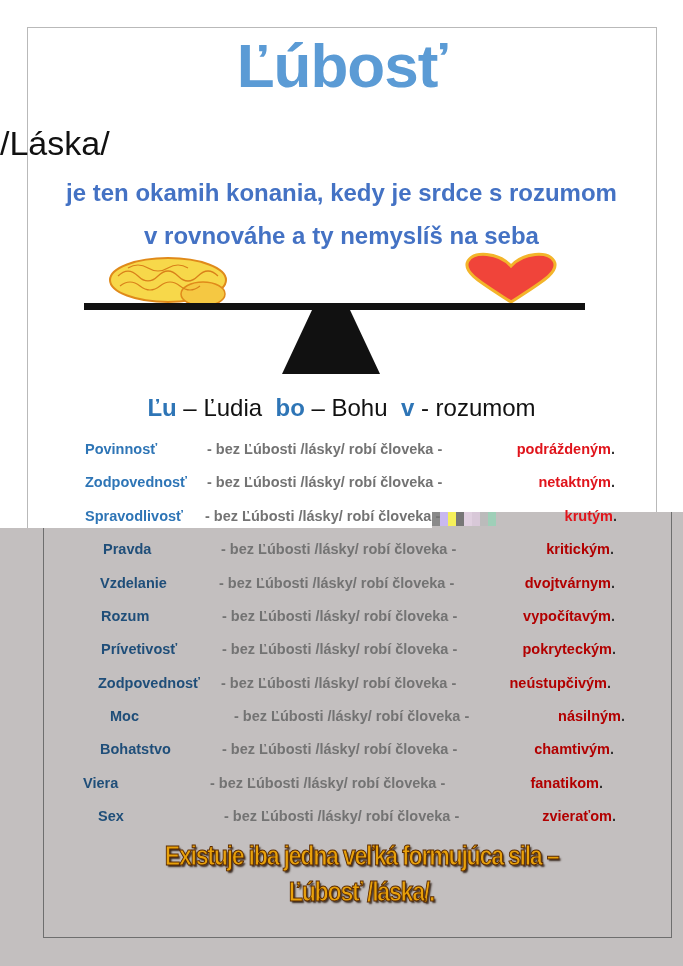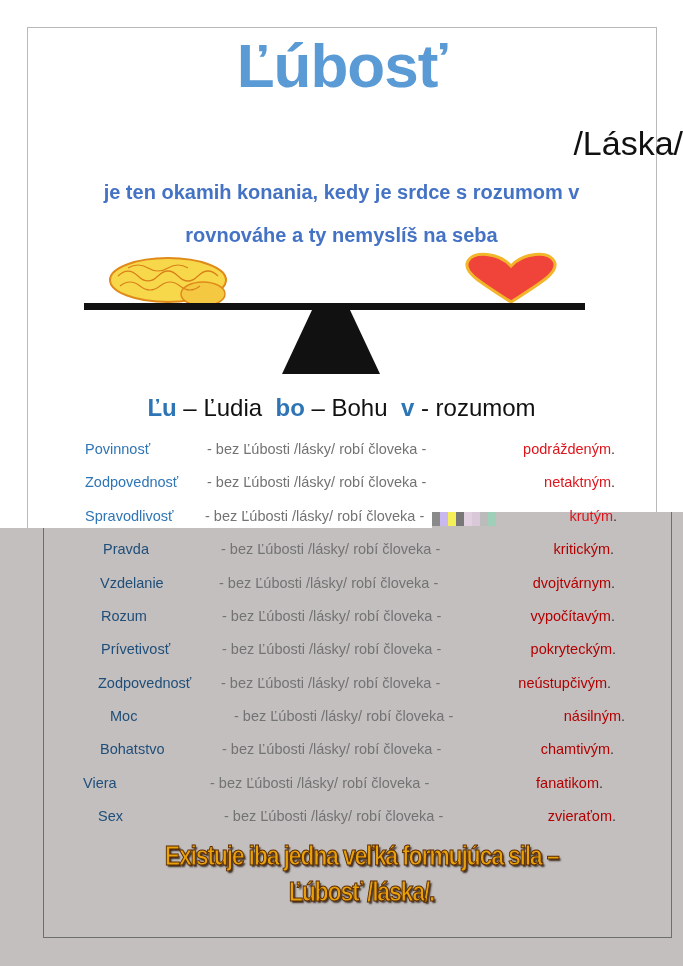--- a/index.html
+++ b/index.html
@@ -6,32 +6,32 @@
   body { width:683px; height:966px; position:relative; overflow:hidden; background:#ffffff; font-family:"Liberation Sans", sans-serif; }
   .frame-top { position:absolute; left:27px; top:27px; width:628px; height:520px; border:1px solid #b9b9b9; border-bottom:none; background:#fff; }
   .gray-bg { position:absolute; left:0; top:528px; width:683px; height:438px; background:#c3bfbf; }
   .gray-strip { position:absolute; left:432px; top:512px; width:251px; height:16px; background:#c3bfbf; }
   .glitch { position:absolute; left:432px; top:512px; width:64px; height:14px; display:flex; }
   .glitch span { display:block; height:14px; }
   .inner-frame { position:absolute; left:43px; top:528px; width:627px; height:409px; border:1px solid #6e6e6e; border-top:none; }
   .inner-frame-right-top { position:absolute; left:671px; top:512px; width:1px; height:16px; background:#6e6e6e; }
 
   .title { position:absolute; left:0; width:683px; top:30px; text-align:center; font-weight:bold; font-size:62px; color:#5b9bd5; letter-spacing:-1px; }
-  .subtitle { position:absolute; left:0; width:683px; top:124px; text-align:right; font-size:34px; color:#111; }
-  .definition { position:absolute; left:60px; width:563px; top:171px; text-align:center; font-weight:bold; font-size:20px; line-height:43px; color:#4472c4; }
+  .subtitle { position:absolute; left:0; width:683px; top:124px; text-align:left; font-size:34px; color:#111; }
+  .definition { position:absolute; left:60px; width:563px; top:171px; text-align:center; font-weight:bold; font-size:24px; line-height:43px; color:#4472c4; }
 
   .brain { position:absolute; left:108px; top:256px; width:126px; height:52px; }
   .heart { position:absolute; left:460px; top:252px; width:102px; height:52px; }
   .beam { position:absolute; left:84px; top:303px; width:501px; height:7px; background:#111; }
   .fulcrum { position:absolute; left:282px; top:310px; width:98px; height:64px; }
 
   .acronym { position:absolute; left:0; width:683px; top:394px; text-align:center; font-size:24px; color:#111; }
   .acronym .key { color:#2e75b6; font-weight:bold; }
 
-  .row { position:absolute; height:22px; font-weight:normal; font-size:14.5px; white-space:nowrap; }
+  .row { position:absolute; height:22px; font-weight:bold; font-size:14.5px; white-space:nowrap; }
   .row .term { position:absolute; left:0; }
   .row .mid { position:absolute; color:#737373;text-align:center; }
   .row .res { position:absolute; text-align:right; }
   .row .res .dot { color:#333; }
   .top .term { color:#2e75b6; }
   .top .res .word { color:#e0141b; }
   .bot .term { color:#1f4e79; }
   .bot .res .word { color:#b20000; }
 
   .closing { position:absolute; left:40px; width:643px; top:838px; text-align:center; font-family:"Liberation Sans", sans-serif; font-weight:bold; font-size:27px; line-height:36px; letter-spacing:-1.5px; transform:scaleX(0.86); transform-origin:center top;

